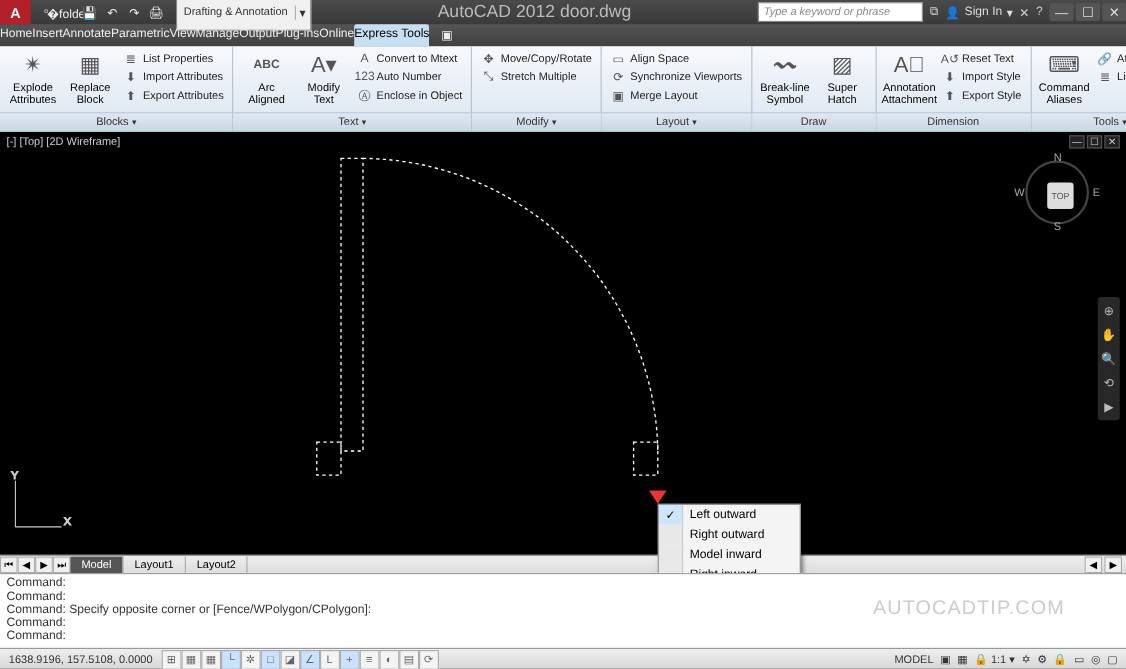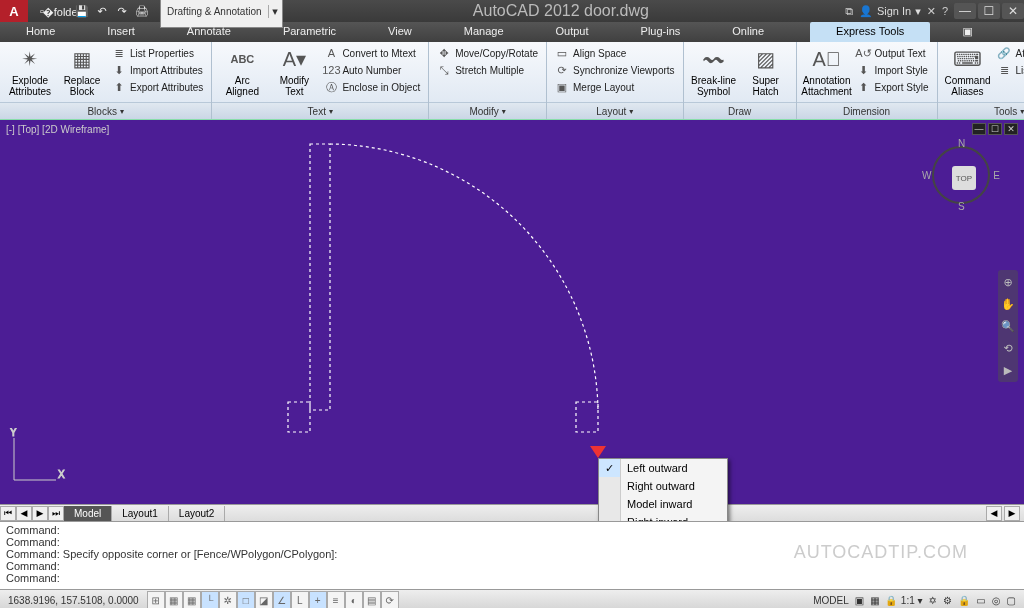--- a/index.html
+++ b/index.html
@@ -13,37 +13,37 @@
 .titlebar .ws span:first-child { padding: 0 6px; font-size: 10px; }
 .titlebar .ws .drop { width: 14px; text-align: center; border-left: 1px solid #aaa; }
 .titlebar .title { flex: 1; text-align: center; color: #bbb; font-size: 16px; }
 .titlebar .search { background: #fff; color: #888; width: 150px; height: 18px; padding: 0 4px; border: 1px solid #888; font-size: 10px; font-style: italic; display: flex; align-items: center; }
 .titlebar .right { display: flex; align-items: center; gap: 6px; padding: 0 6px; }
 .titlebar .signin { color: #ddd; display: flex; align-items: center; gap: 4px; cursor: pointer; }
 .titlebar .winbtns { display: flex; gap: 2px; margin-left: auto; }
 .titlebar .winbtns span { width: 22px; height: 16px; background: #555; display: inline-flex; align-items: center; justify-content: center; cursor: pointer; font-size: 12px; border-radius: 2px; }
 
 .menubar { height: 20px; background: linear-gradient(#555,#404040); display: flex; color: #eee; font-size: 11px; }
-.menubar div { padding: 3px 26px; cursor: pointer; }
-.menubar div.active { background: #c5e0f5; color: #000; border-radius: 2px 2px 0 0; margin-left: 20px; }
+.menubar div { padding: 3px 0; cursor: pointer; }
+.menubar div.active { background: #c5e0f5; color: #000; border-radius: 2px 2px 0 0; }
 .menubar .tabhelp { margin-left: 6px; width: 20px; text-align: center; }
 
 .ribbon { height: 78px; background: linear-gradient(#f7f9fc,#dbe5f1); display: flex; border-bottom: 1px solid #8da; }
 .panel { border-right: 1px solid #b0c0d0; display: flex; flex-direction: column; }
 .panel-body { flex: 1; display: flex; align-items: flex-start; padding: 3px 6px; gap: 4px; }
 .panel-title { height: 17px; font-size: 10px; text-align: center; background: linear-gradient(#e0e8f0,#cad6e6); border-top: 1px solid #b8c8d8; color: #333; display: flex; align-items: center; justify-content: center; }
 .panel-title .arrow { font-size: 8px; margin-left: 3px; }
 
 .bigbtn { display: flex; flex-direction: column; align-items: center; width: 48px; cursor: pointer; font-size: 10px; text-align: center; line-height: 1.1; gap: 2px; }
 .bigbtn .ico { width: 30px; height: 28px; display: flex; align-items: center; justify-content: center; font-size: 20px; color: #555; }
 .smallrow { display: flex; align-items: center; gap: 4px; cursor: pointer; padding: 1px 2px; font-size: 10px; color: #222; white-space: nowrap; }
 .smallrow .ico { width: 14px; height: 14px; display: inline-flex; align-items: center; justify-content: center; font-size: 11px; color: #555; }
 .col { display: flex; flex-direction: column; gap: 1px; }
 
-.viewport { position: relative; height: 384px; background: #4c1d95; }
+.viewport { position: relative; height: 384px; background: #000000; }
 .vp-title { position: absolute; left: 6px; top: 4px; color: #ccc; font-size: 10px; }
 .vp-min { position: absolute; right: 6px; top: 3px; display: flex; gap: 2px; }
 .vp-min span { width: 14px; height: 12px; background: #222; color: #ccc; display: inline-flex; align-items: center; justify-content: center; font-size: 9px; cursor: pointer; border: 1px solid #555; }
 
 .navcube { position: absolute; right: 28px; top: 20px; width: 70px; height: 70px; }
 .navcube .ring { position: absolute; inset: 6px; border: 2px solid #444; border-radius: 50%; }
 .navcube .cube { position: absolute; left: 26px; top: 26px; width: 24px; height: 24px; background: #ddd; color: #555; font-size: 8px; display: flex; align-items: center; justify-content: center; border-radius: 3px; cursor: pointer; }
 .navcube .lbl { position: absolute; color: #aaa; font-size: 10px; }
 
 .navbar { position: absolute; right: 6px; top: 150px; width: 20px; background: rgba(80,80,80,.5); border-radius: 3px; padding: 4px 2px; display: flex; flex-direction: column; gap: 6px; align-items: center; }
@@ -87,20 +87,23 @@
     <span>💾</span>
     <span>↶</span>
     <span>↷</span>
     <span>🖨</span>
   </div>
   <div class="ws">
     <span>Drafting &amp; Annotation</span>
     <span class="drop">▾</span>
   </div>
   <div class="title">AutoCAD 2012   door.dwg</div>
+  <div class="search" title="Type a keyword or phrase">
+      <span>Type a keyword or phrase</span>
+    </div>
   <div class="right">
     <span style="color:#ccc">⧉</span>
     <div class="signin">
       <span>👤</span>
       <span>Sign In</span>
       <span>▾</span>
     </div>
     <span style="color:#ccc">✕</span>
     <span style="color:#ccc">?</span>
   </div>
@@ -249,21 +252,21 @@
 
   <div class="panel">
     <div class="panel-body">
       <div class="bigbtn">
           <div class="ico">A⃤</div>
           <span>Annotation<br>Attachment</span>
         </div>
       <div class="col">
         <div class="smallrow">
             <span class="ico">A↺</span>
-            <span>Output Text</span>
+            <span>Reset Text</span>
           </div>
         <div class="smallrow">
             <span class="ico">⬇</span>
             <span>Import Style</span>
           </div>
         <div class="smallrow">
             <span class="ico">⬆</span>
             <span>Export Style</span>
           </div>
       </div>

